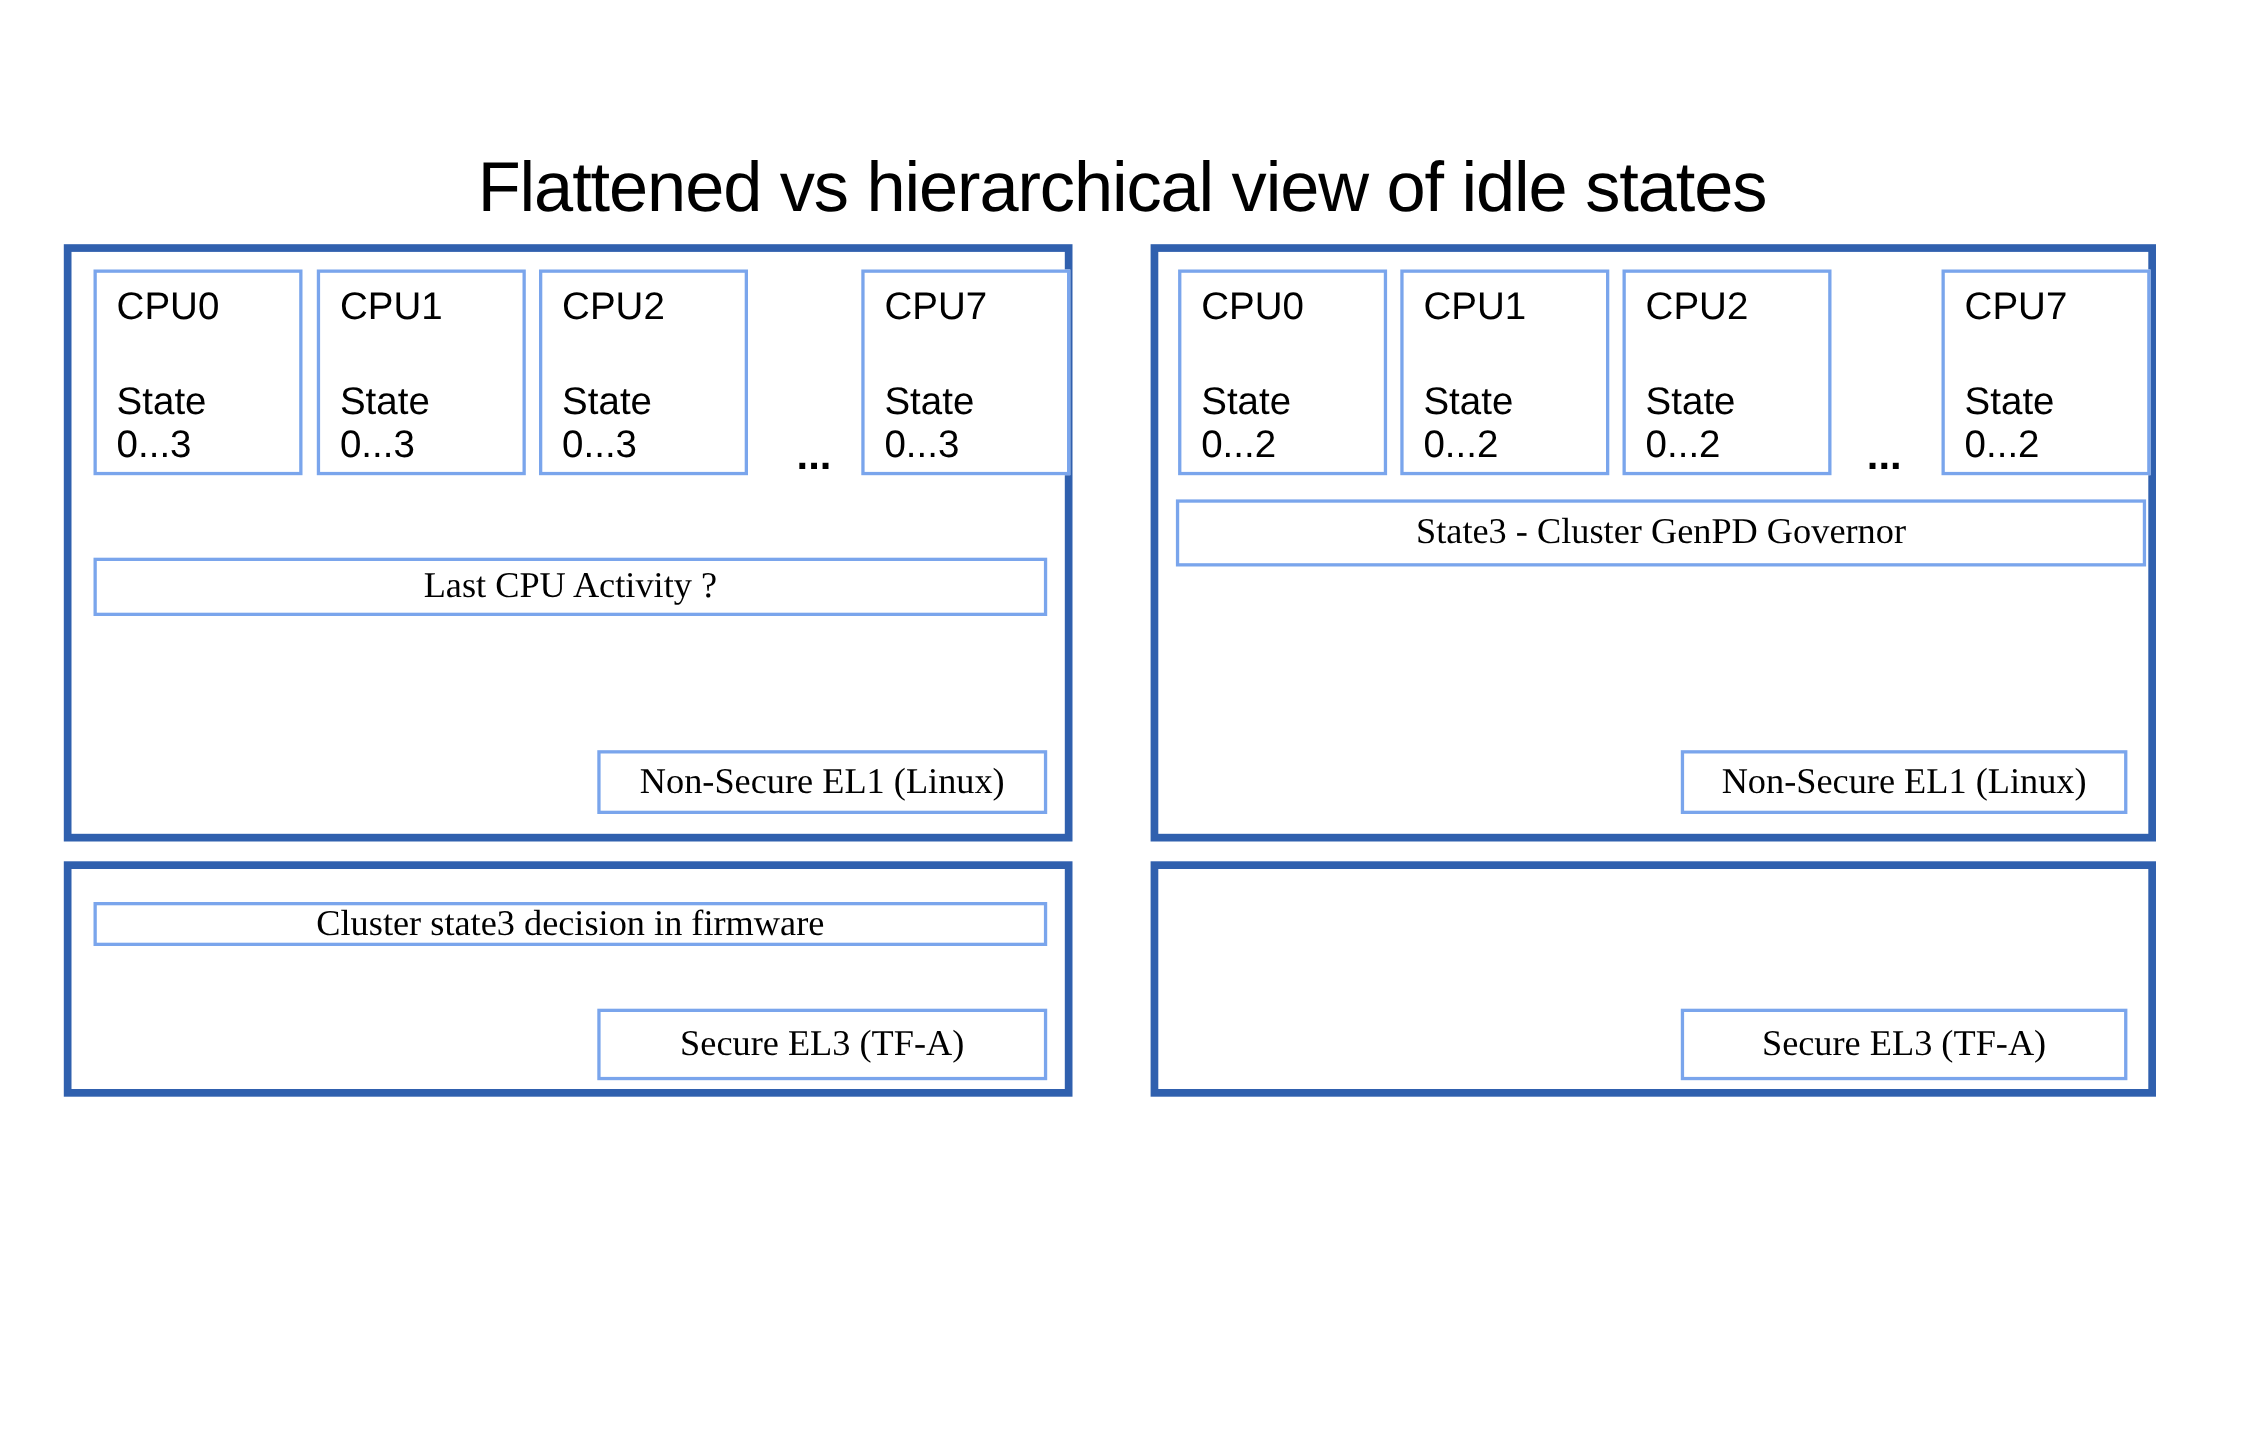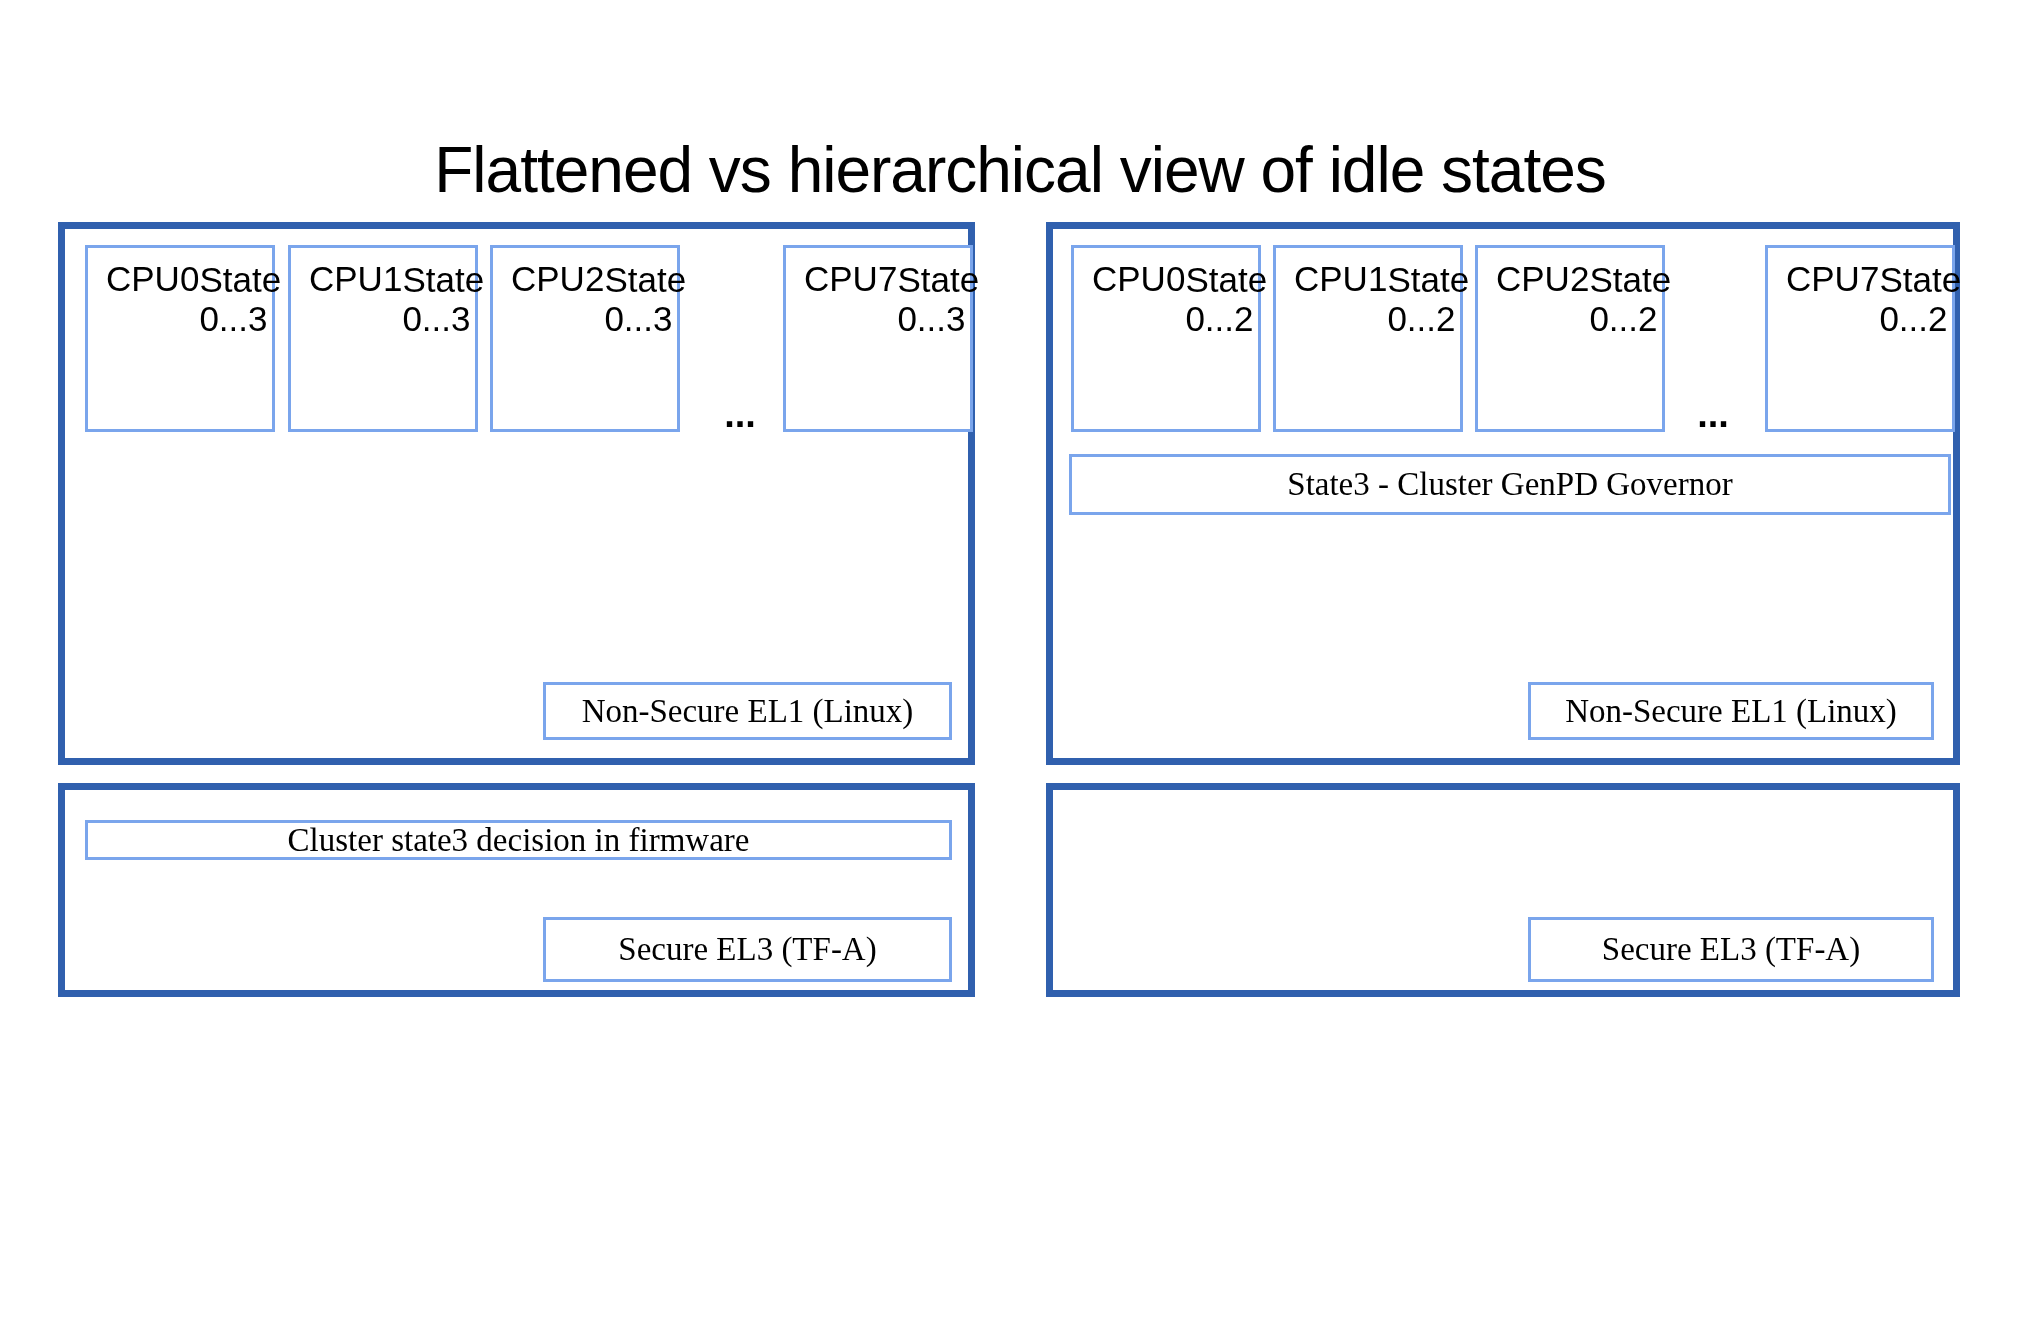--- a/index.html
+++ b/index.html
@@ -32,21 +32,21 @@
   .cpu {
     position: absolute;
     box-sizing: border-box;
     border: 3px solid var(--light);
     background: #ffffff;
     top: 16px;
     width: 190px;
     height: 187px;
     padding: 12px 0 6px 18px;
     display: flex;
-    flex-direction: row;
+    flex-direction: column;
     justify-content: space-between;
     font-size: 35px;
     line-height: 1.1;
   }
   .cpu .state-block { line-height: 1.12; }
   .ibox {
     position: absolute;
     box-sizing: border-box;
     border: 3px solid var(--light);
     background: #ffffff;
@@ -105,20 +105,21 @@
     </div>
     <div class="dots" style="left:635px; top:164px;">...</div>
     <div class="cpu" style="left:718px;">
       <div>CPU7</div>
       <div class="state-block">
         <div>State</div>
         <div>0...3</div>
       </div>
     </div>
 
+    <div class="ibox" style="left:20px; top:278px; width:867px; height:53px;">Last CPU Activity ?</div>
 
     <div class="ibox" style="left:478px; top:453px; width:409px; height:58px;">Non-Secure EL1 (Linux)</div>
   </div>
 
   <div class="panel" style="left:58px; top:783px; width:917px; height:214px;">
     <div class="ibox" style="left:20px; top:30px; width:867px; height:40px;">Cluster state3 decision in firmware</div>
     <div class="ibox" style="left:478px; top:127px; width:409px; height:65px;">Secure EL3 (TF-A)</div>
   </div>
 
 

